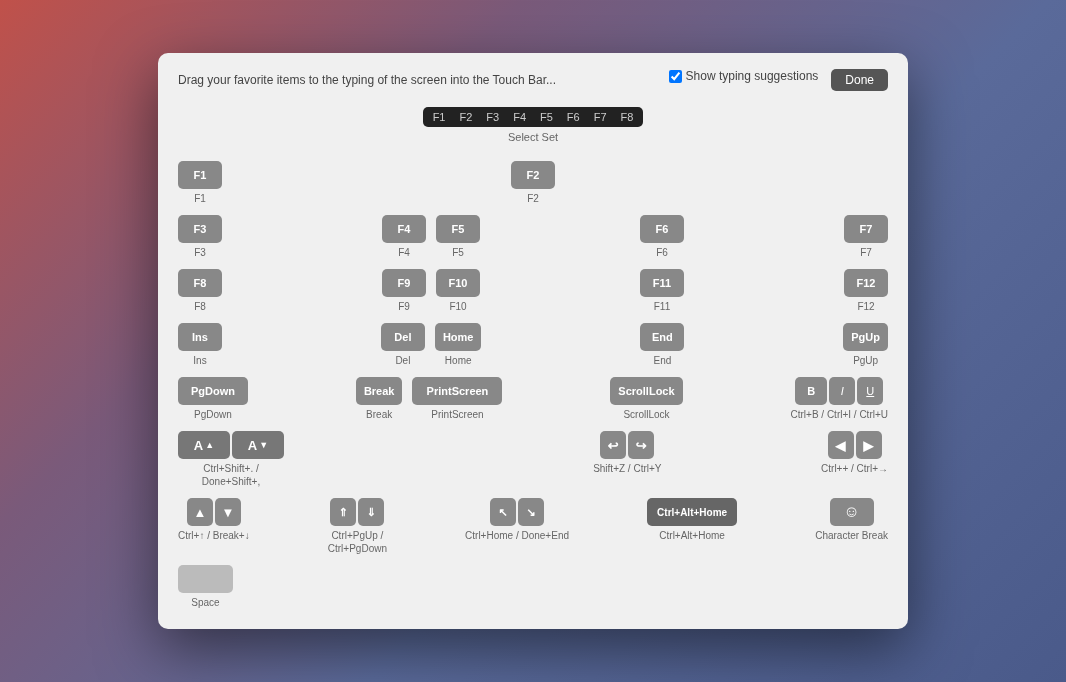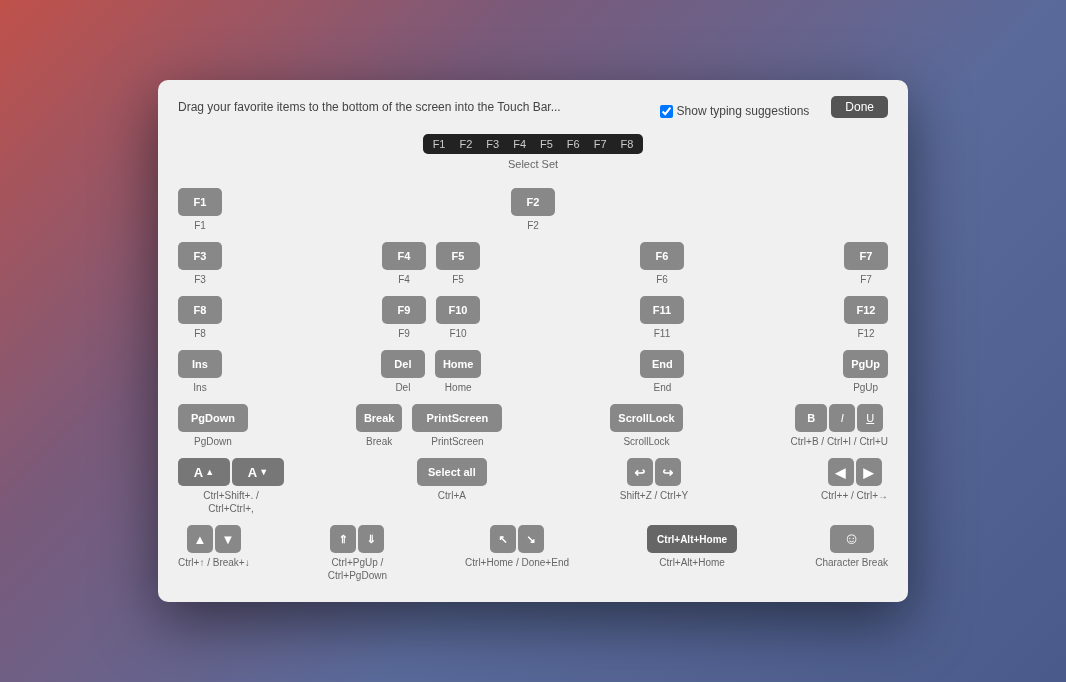--- a/index.html
+++ b/index.html
@@ -30,22 +30,22 @@
       margin-bottom: 16px;
     }
 
     .panel-header-text {
       font-size: 12px;
       color: #444;
     }
 
     .panel-header-right {
       display: flex;
-      align-items: flex-end;
-      gap: 22px;
+      align-items: flex-start;
+      gap: 13px;
       padding-left: 28px;
     }
 
     .show-typing-label {
       font-size: 12px;
       color: #444;
       display: flex;
       align-items: center;
       gap: 4px;
     }
@@ -215,21 +215,21 @@
       min-width: 55px;
       height: 28px;
     }
   </style>
 </head>
 <body>
 
 <div class="panel">
 
   <div class="panel-header">
-    <span class="panel-header-text">Drag your favorite items to the bottom of the screen into the Touch Bar...</span>
+    <span class="panel-header-text">Drag your favorite items to the typing of the screen into the Touch Bar...</span>
     <div class="panel-header-right">
       <label class="show-typing-label">
         <input type="checkbox" checked="" style="">
         <span>Show typing suggestions</span>
       </label>
       <button class="done-button">Done</button>
     </div>
   </div>
 
   <div class="default-set-row">
@@ -376,27 +376,23 @@
           <button class="key-btn special" style="min-width:52px;gap:2px;">
             <span style="font-size:13px;font-weight:700;">A</span>
             <span style="font-size:9px;">▲</span>
           </button>
           <button class="key-btn special" style="min-width:52px;gap:2px;">
             <span style="font-size:13px;font-weight:700;">A</span>
             <span style="font-size:9px;">▼</span>
           </button>
         </div>
         <span class="key-label">Ctrl+Shift+. /
-Ctrl+Ctrl+,</span>
-      </div>
-      <div style="flex:1"></div>
-      <div class="key-item">
-        <button class="key-btn wide">Select all</button>
-        <span class="key-label">Ctrl+A</span>
-      </div>
+Done+Shift+,</span>
+      </div>
+      <div style="flex:1"></div>
       <div style="flex:1"></div>
       <div class="key-item">
         <div class="key-btn-group">
           <button class="nav-key-btn">↩</button>
           <button class="nav-key-btn">↪</button>
         </div>
         <span class="key-label">Shift+Z / Ctrl+Y</span>
       </div>
       <div style="flex:1"></div>
       <div class="key-item">
@@ -438,15 +434,21 @@
         <button class="ctrl-alt-home-btn">Ctrl+Alt+Home</button>
         <span class="key-label">Ctrl+Alt+Home</span>
       </div>
       <div style="flex:1"></div>
       <div class="key-item">
         <button class="emoji-btn">☺</button>
         <span class="key-label">Character Break</span>
       </div>
     </div>
 
+    <div class="keys-row">
+      <div class="key-item">
+        <button class="space-btn">&nbsp;</button>
+        <span class="key-label">Space</span>
+      </div>
+    </div>
 
   </div>
 </div>
 
 </body></html>

